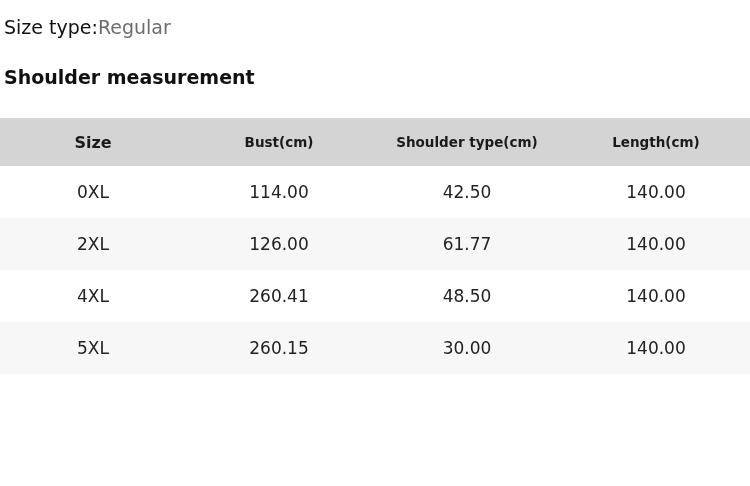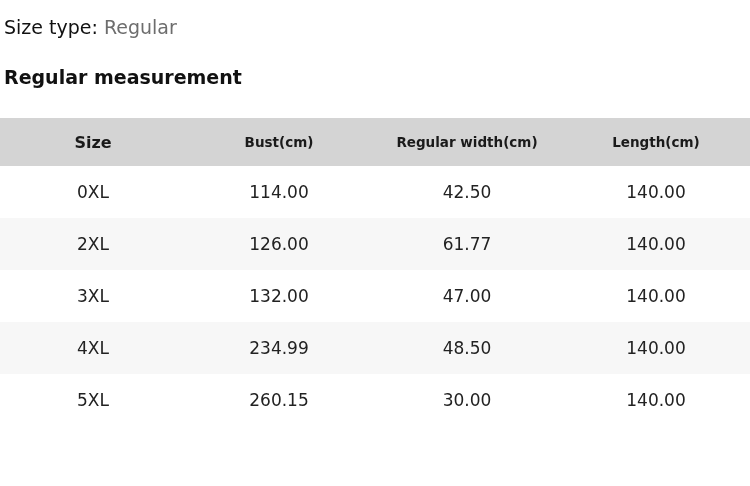--- a/index.html
+++ b/index.html
@@ -24,21 +24,21 @@
     line-height: 26px;
     white-space: nowrap;
   }
   .size-type-label {
     font-weight: normal;
     color: #111111;
   }
   .size-type-value {
     font-weight: normal;
     color: #6d6d6d;
-    margin-left: 6px;
+    margin-left: 0;
   }
   .section-title {
     padding: 24px 0 0 4px;
     font-size: 19px;
     line-height: 26px;
     font-weight: bold;
     color: #111111;
   }
   table.measure {
     margin-top: 28px;
@@ -76,59 +76,53 @@
 </style>
 </head>
 <body>
 
 <div class="page">
 
   <div class="size-type-line">
     <span class="size-type-label">Size type:</span><span class="size-type-value">Regular</span>
   </div>
 
-  <div class="section-title">Regular measurement</div>
+  <div class="section-title">Shoulder measurement</div>
 
   <table class="measure">
     <colgroup>
       <col class="c1">
         <col class="c2">
         <col class="c3">
         <col class="c4">
     </colgroup>
     <thead>
       <tr>
         <th class="col-size">Size</th>
         <th>Bust(cm)</th>
-        <th>Regular width(cm)</th>
+        <th>Shoulder type(cm)</th>
         <th>Length(cm)</th>
       </tr>
     </thead>
     <tbody>
       <tr>
         <td>0XL</td>
         <td>114.00</td>
         <td>42.50</td>
         <td>140.00</td>
       </tr>
       <tr>
         <td>2XL</td>
         <td>126.00</td>
         <td>61.77</td>
         <td>140.00</td>
       </tr>
       <tr>
-        <td>3XL</td>
-        <td>132.00</td>
-        <td>47.00</td>
-        <td>140.00</td>
-      </tr>
-      <tr>
         <td>4XL</td>
-        <td>234.99</td>
+        <td>260.41</td>
         <td>48.50</td>
         <td>140.00</td>
       </tr>
       <tr>
         <td>5XL</td>
         <td>260.15</td>
         <td>30.00</td>
         <td>140.00</td>
       </tr>
     </tbody>

